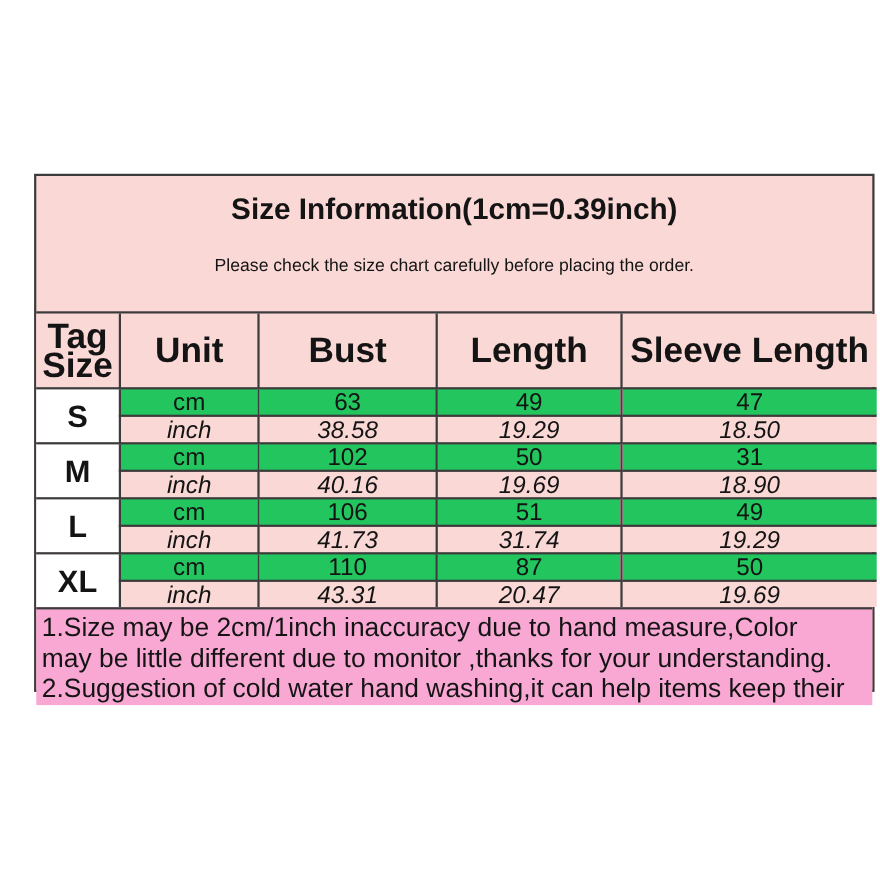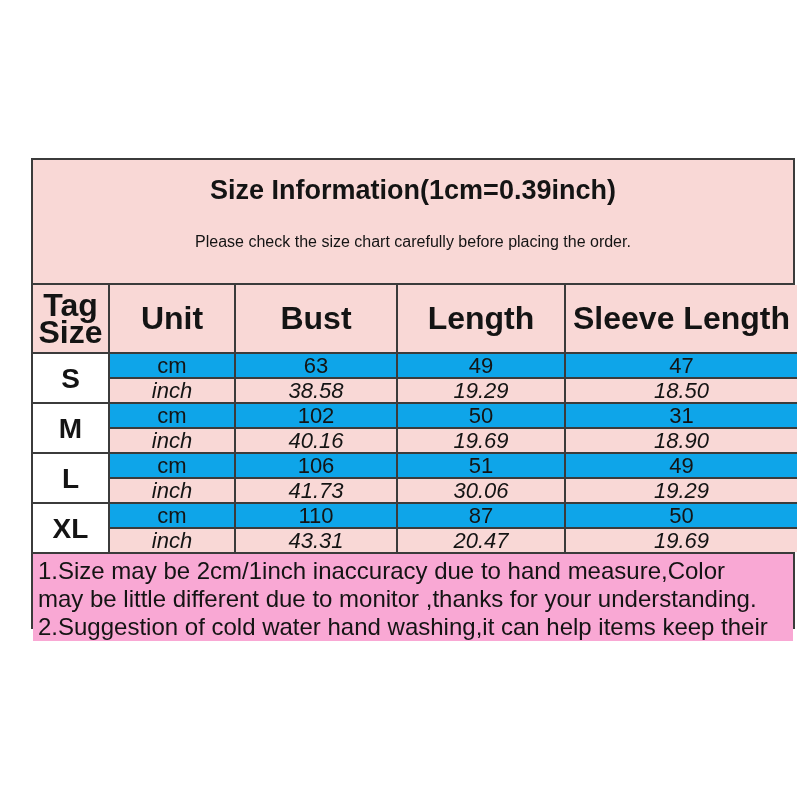--- a/index.html
+++ b/index.html
@@ -51,21 +51,21 @@
     font-size:32px;
     font-weight:bold;
     line-height:27px;
     background:#f9d8d6;
   }
   .size-table thead th.tag-col { white-space:normal; }
   .size-table tbody td {
     height:22px;
     font-size:22px;
     line-height:23px;
-    background:#0ea5e9;
+    background:#22c55e;
   }
   .size-table tbody tr.row-inch td { background:#f9d8d6;font-style:italic; }
   .size-table tbody td.size-cell {
     font-size:28px;
     font-weight:bold;
     background:#ffffff;
   }
   .notes {
     border-top:2px solid #3b3b3b;
     background:#f9a8d4;
@@ -133,21 +133,21 @@
       <tr class="row-cm">
         <td class="size-cell" rowspan="2">L</td>
         <td>cm</td>
         <td>106</td>
         <td>51</td>
         <td>49</td>
       </tr>
       <tr class="row-inch">
         <td>inch</td>
         <td>41.73</td>
-        <td>30.06</td>
+        <td>31.74</td>
         <td>19.29</td>
       </tr>
 
       <tr class="row-cm">
         <td class="size-cell" rowspan="2">XL</td>
         <td>cm</td>
         <td>110</td>
         <td>87</td>
         <td>50</td>
       </tr>

